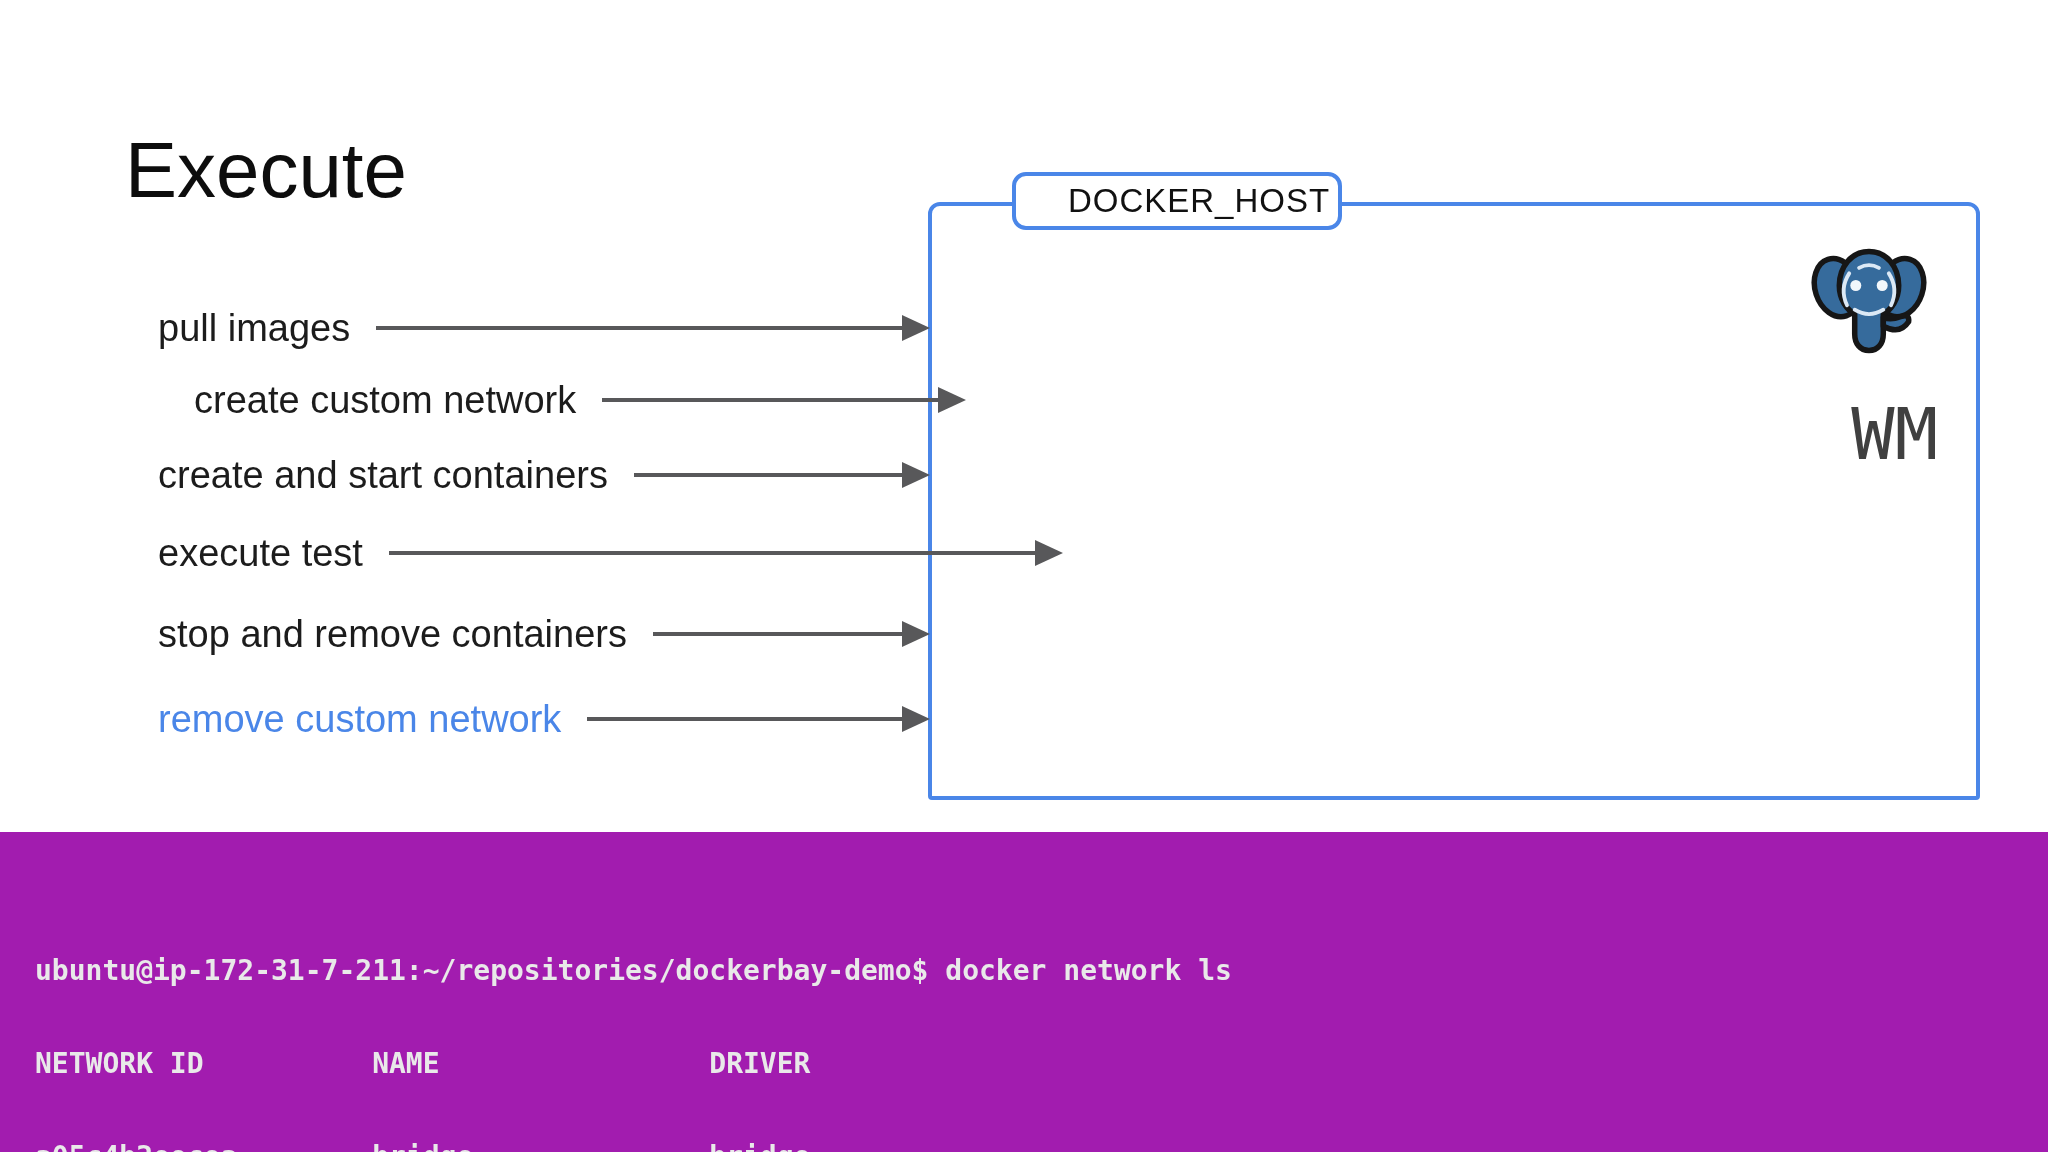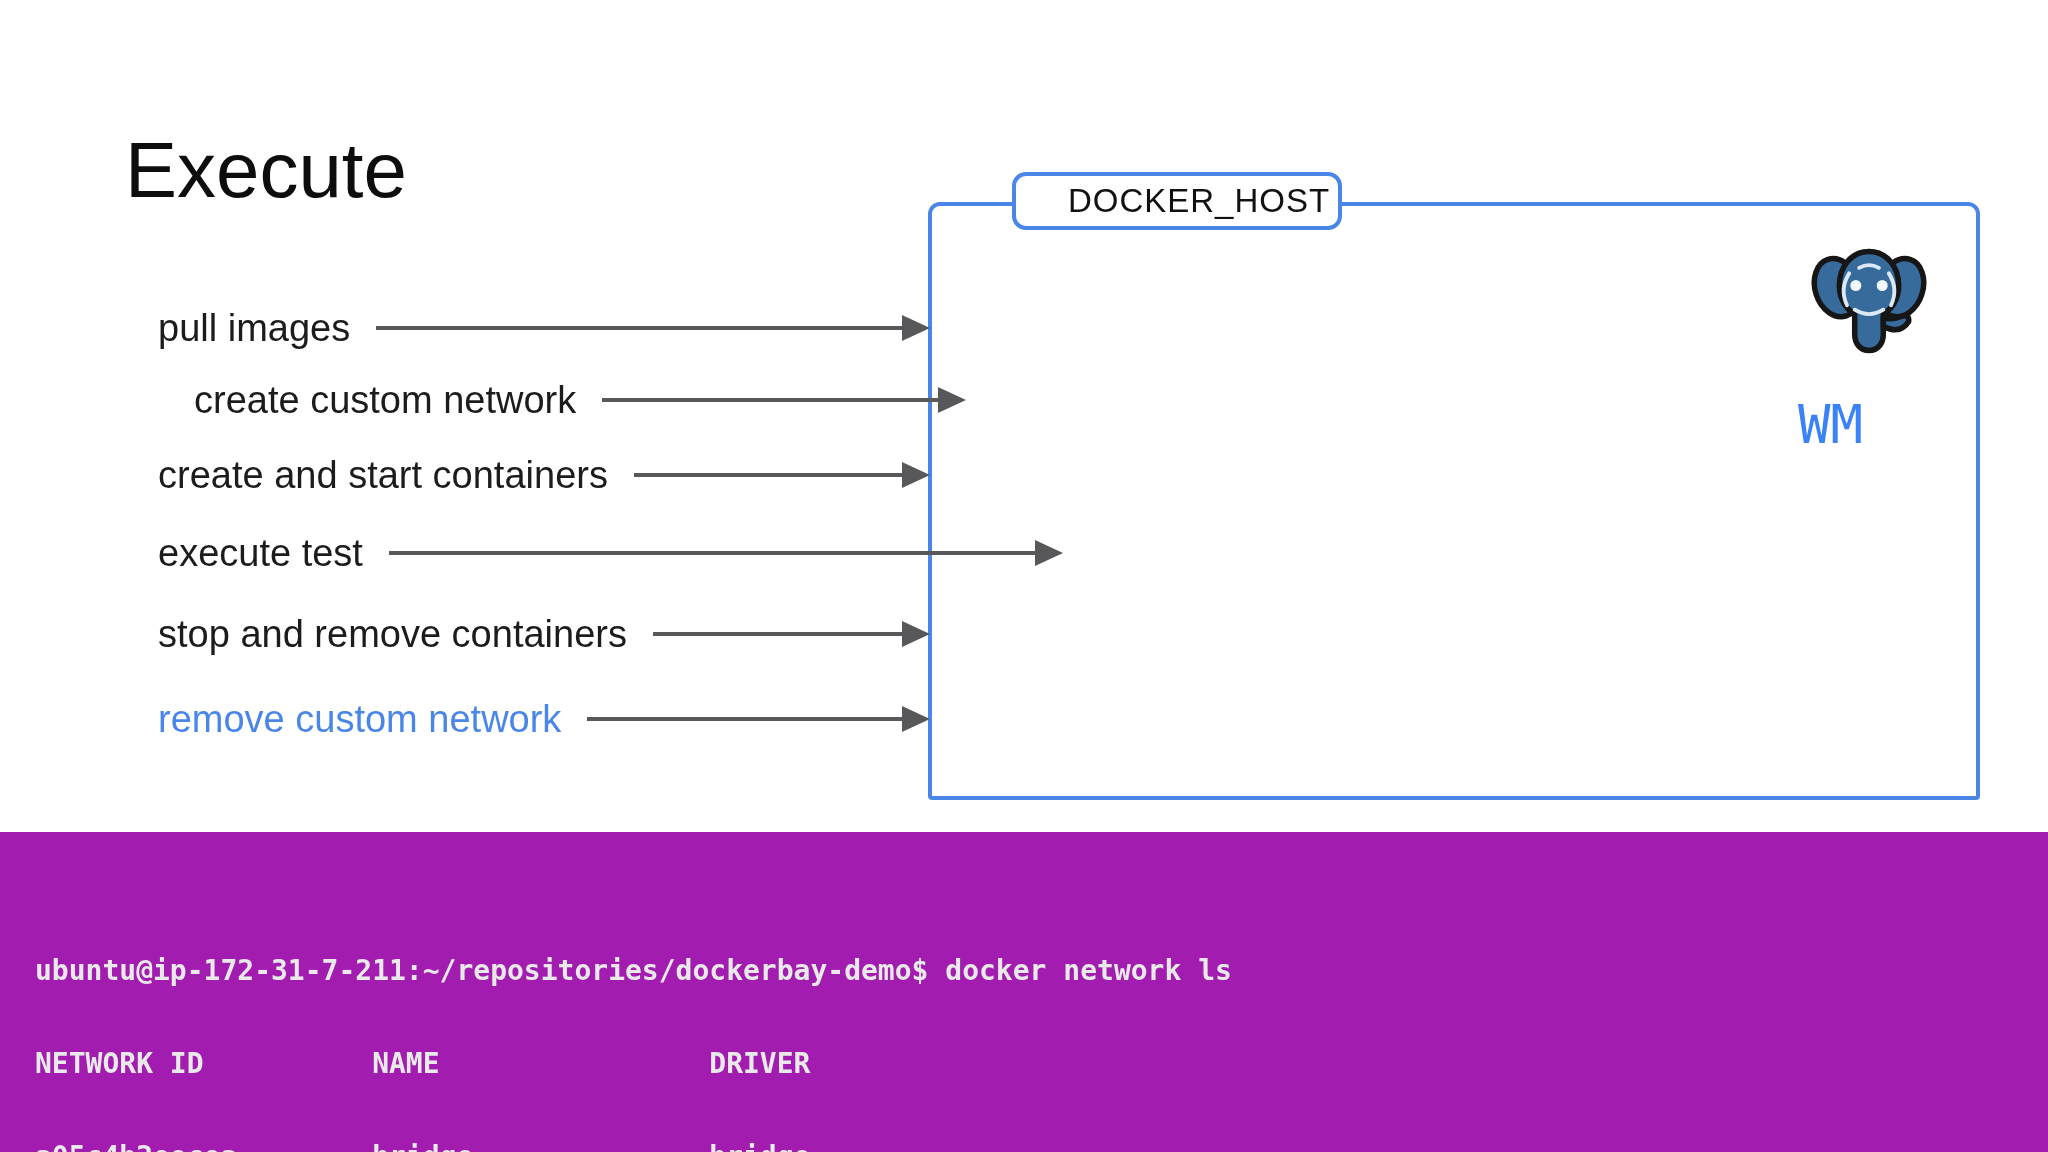--- a/index.html
+++ b/index.html
@@ -47,21 +47,21 @@
     background:#ffffff;border:4px solid var(--accent);border-radius:14px;
     display:flex;align-items:center;justify-content:center;
     font-size:33px;color:#111;letter-spacing:1px;
     box-sizing:border-box;z-index:3;padding-left:44px;
   }
 
   .pglogo{position:absolute;left:1802px;top:236px;width:134px;height:132px;z-index:2;}
   .wm{
     position:absolute;left:1798px;top:398px;width:140px;z-index:2;
     font-family:"DejaVu Sans Mono", monospace;
-    font-size:54px;line-height:1;color:#3b82f6;text-align:left;
+    font-size:72px;line-height:1;color:#404040;text-align:right;
   }
 
   
   .terminal{
     position:absolute;left:0;top:832px;width:2048px;height:368px;
     background:#a21caf;
   }
   .termtext{
     position:absolute;left:35px;top:61px;
     font-family:"DejaVu Sans Mono", monospace;

